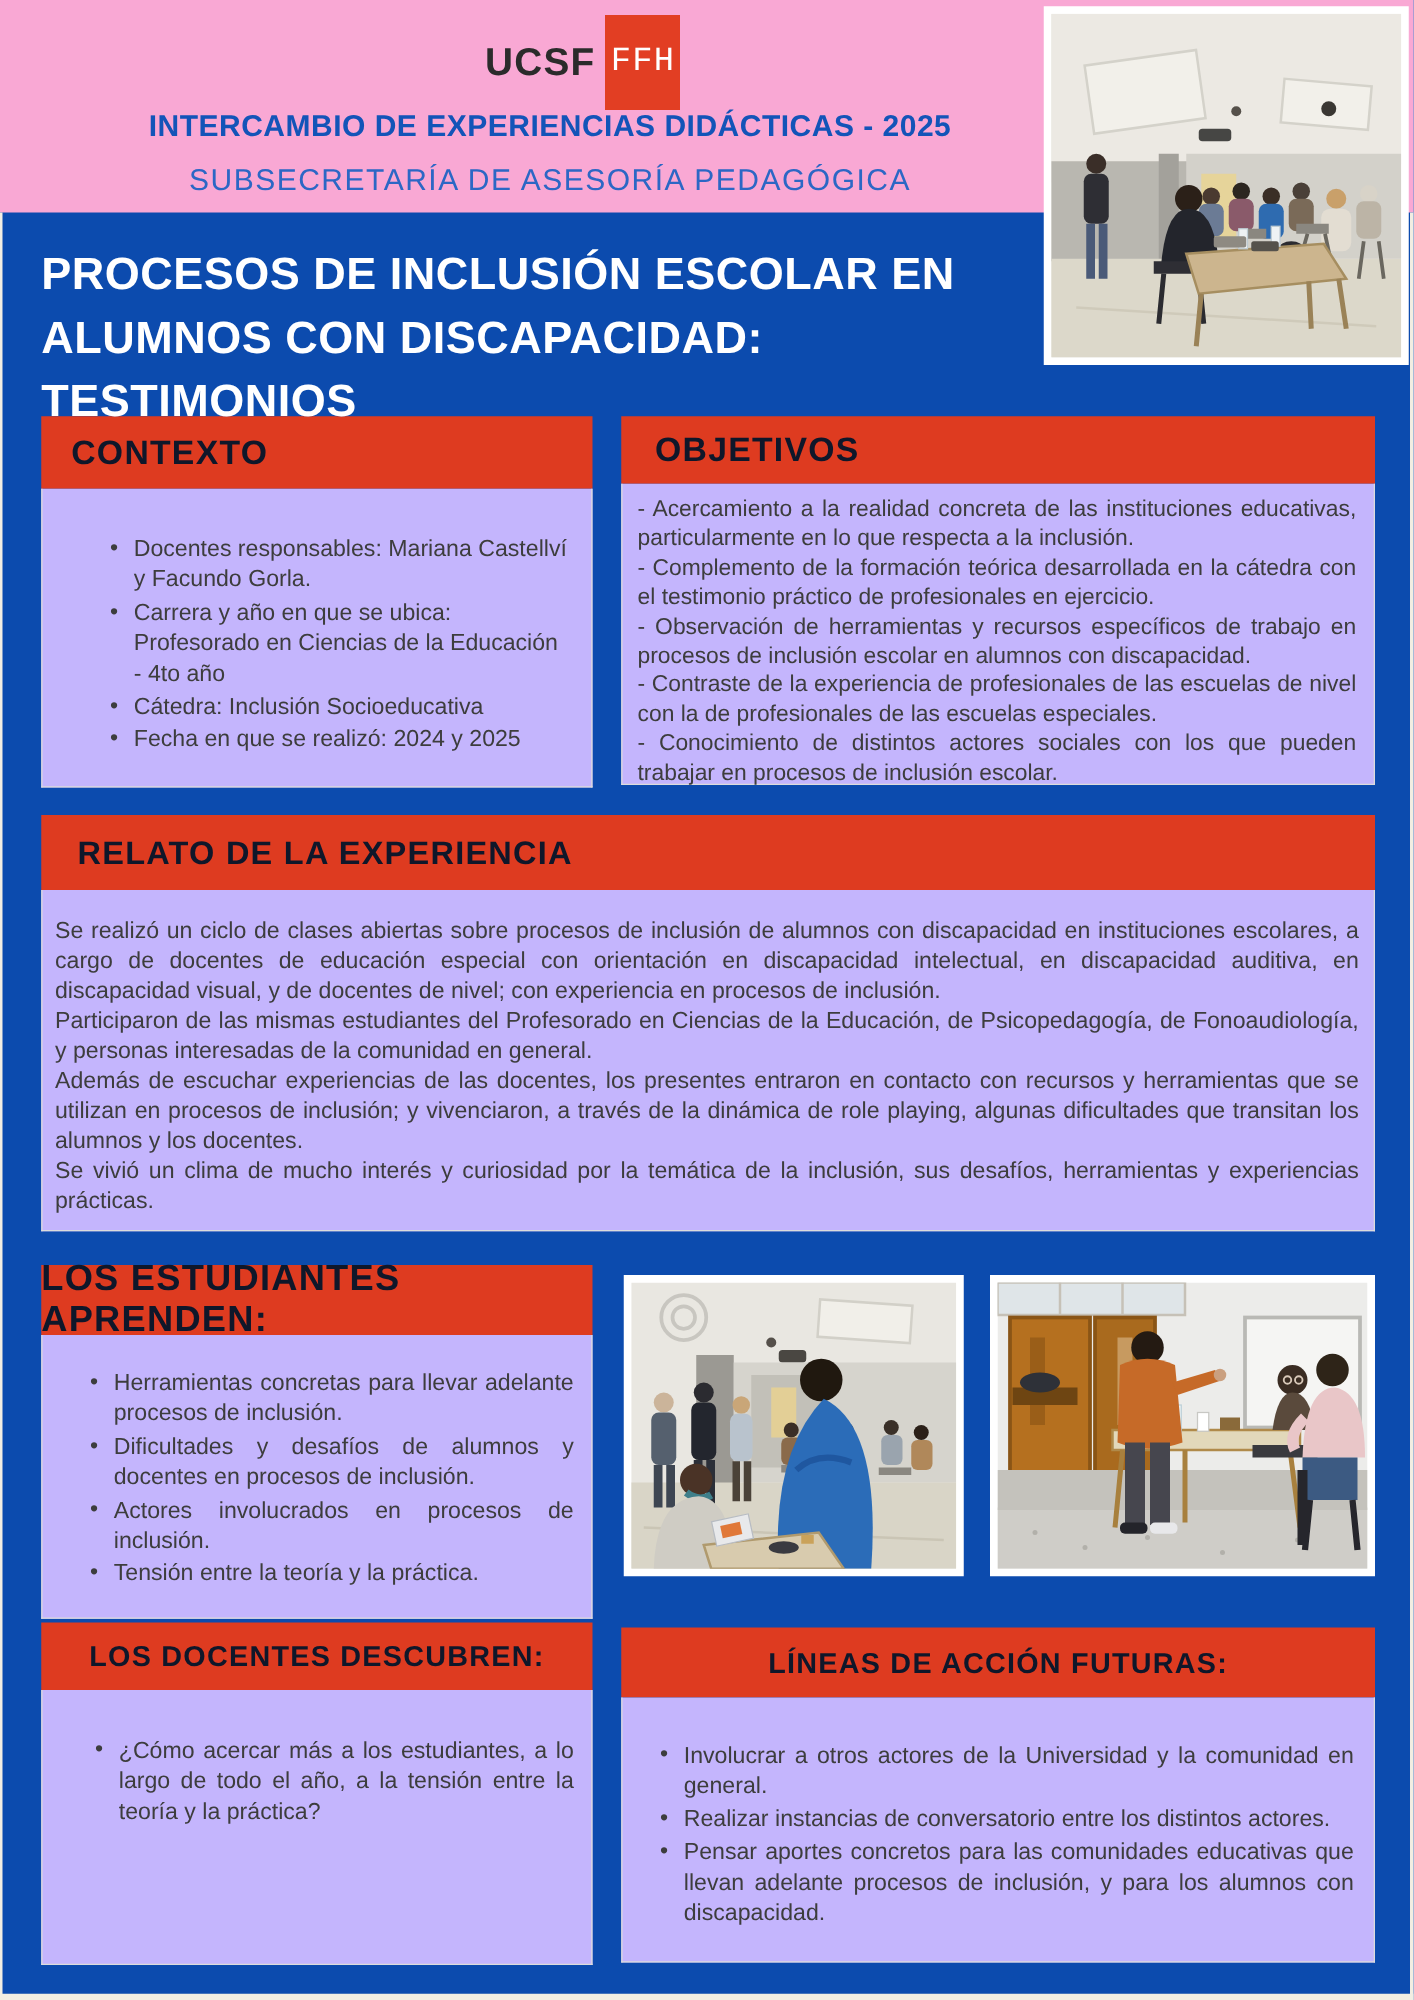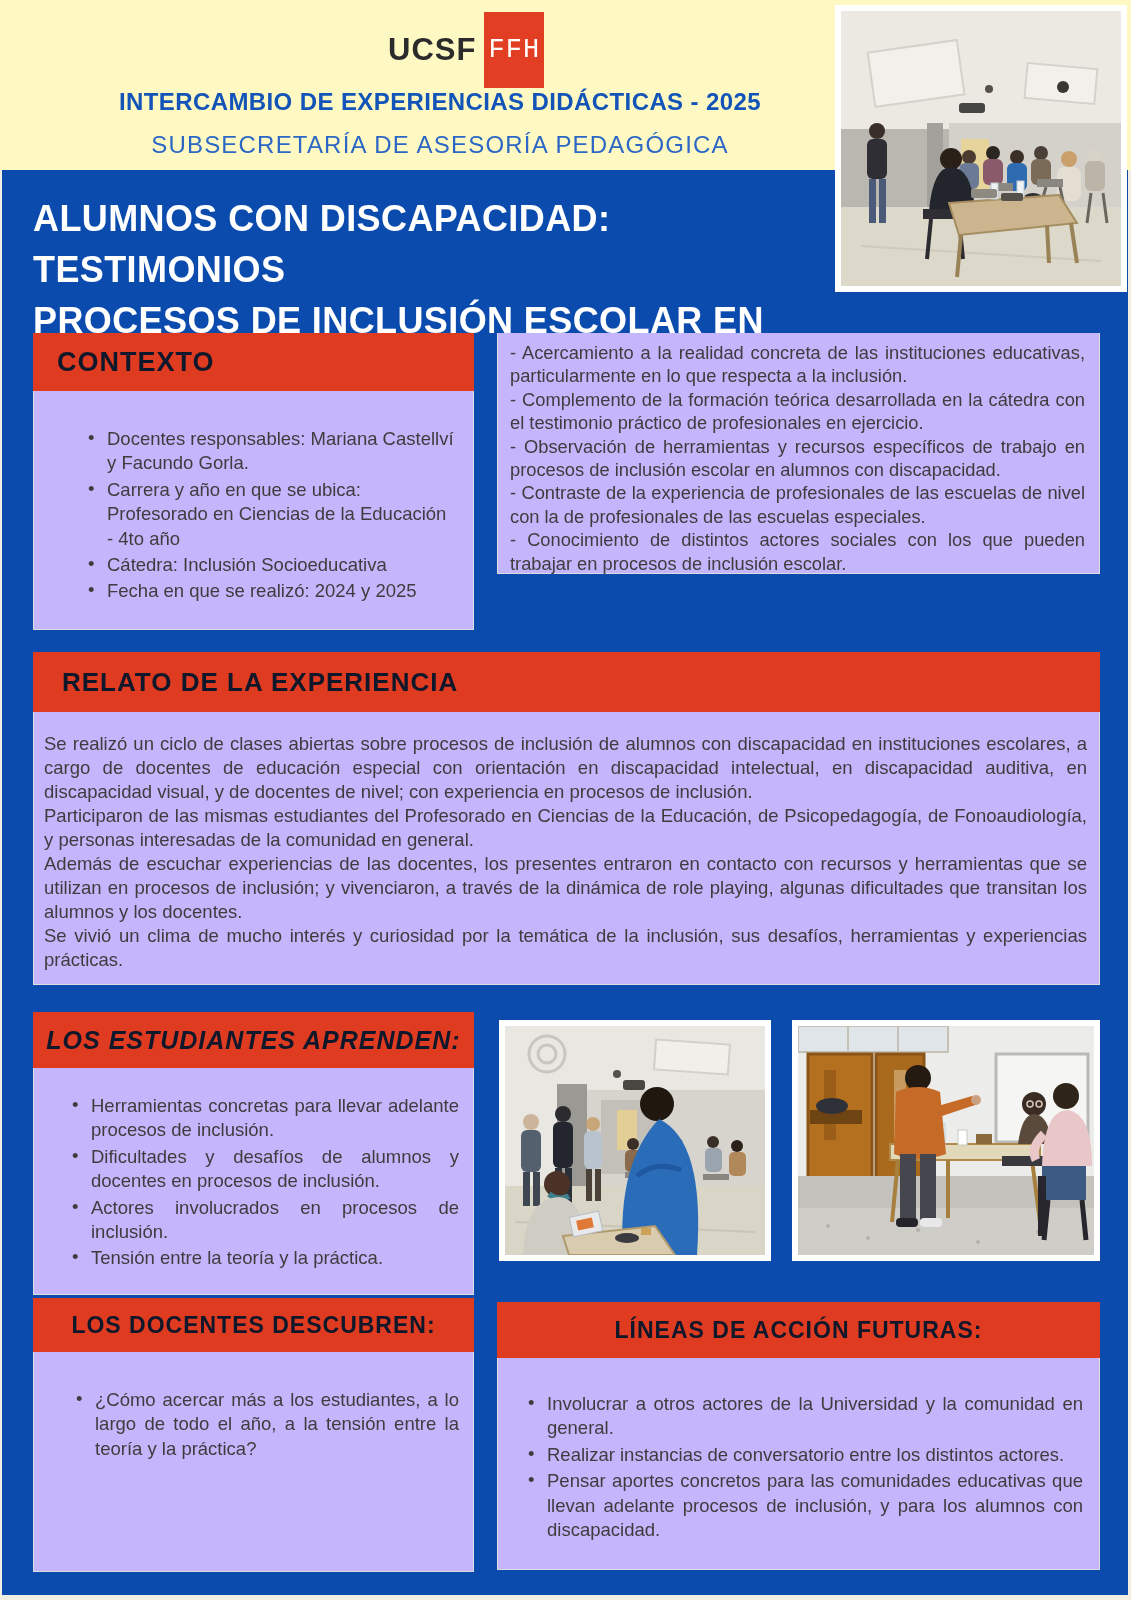--- a/index.html
+++ b/index.html
@@ -10,21 +10,21 @@
   }
   
   .edge { position:absolute; background:#f2eee3; z-index:50; }
   .edge-left  { left:0; top:170px; width:2px;  height:1430px; }
   .edge-right { right:0; top:170px; width:3px; height:1430px; }
   .edge-bottom{ left:0; bottom:0; width:100%;  height:5px; }
 
   
   .topband {
     position:absolute; left:0; top:0; width:100%; height:170px;
-    background:#fef9c3;
+    background:#f9a8d4;
   }
   .logo { position:absolute; left:388px; top:12px; display:flex; align-items:center; }
   .logo-ucsf {
     font-size:31px; font-weight:600; color:#2b2b2b; letter-spacing:1px; margin-right:8px;
   }
   .logo-ffh {
     width:60px; height:76px; background:#e23e23; color:#ffffff;
     display:flex; align-items:center; justify-content:center;
     font-size:27px; font-weight:400; letter-spacing:1px;font-family:Liberation Mono, monospace;
   }
@@ -70,21 +70,21 @@
 
   #objetivos { left:497px; top:333px; width:603px; }
   #objetivos .box-header { height:54px; font-size:27px; padding-left:27px; }
   #objetivos .box-body   { height:241px; padding:8px 14px 0 12px; text-align:justify; line-height:1.28; font-size:18.3px; }
 
   #relato { left:33px; top:652px; width:1067px; }
   #relato .box-header { height:60px; font-size:26px; padding-left:29px; }
   #relato .box-body   { height:273px; padding:20px 12px 0 10px; text-align:justify; line-height:1.3; }
 
   #estudiantes { left:33px; top:1012px; width:441px; }
-  #estudiantes .box-header { height:56px; font-size:25px;font-style:italic; }
+  #estudiantes .box-header { height:56px; font-size:29px; }
   #estudiantes .box-body   { height:227px; padding:26px 14px 0 0; text-align:justify; }
 
   #docentes { left:33px; top:1298px; width:441px; }
   #docentes .box-header { height:54px; font-size:23px; }
   #docentes .box-body   { height:220px; padding:36px 14px 0 0; text-align:justify; }
 
   #lineas { left:497px; top:1302px; width:603px;border-radius:11px; }
   #lineas .box-header { height:56px; font-size:23px; }
   #lineas .box-body   { height:212px; padding:34px 16px 0 0; text-align:justify; }
 
@@ -107,22 +107,22 @@
   <div class="topband">
     <div class="logo">
       <span class="logo-ucsf">UCSF</span>
       <span class="logo-ffh">FFH</span>
     </div>
     <div class="band-line1">INTERCAMBIO DE EXPERIENCIAS DIDÁCTICAS - 2025</div>
     <div class="band-line2">SUBSECRETARÍA DE ASESORÍA PEDAGÓGICA</div>
   </div>
 
   <div class="title">
+    <div>PROCESOS DE INCLUSIÓN ESCOLAR EN</div>
     <div>ALUMNOS CON DISCAPACIDAD: TESTIMONIOS</div>
-    <div>PROCESOS DE INCLUSIÓN ESCOLAR EN</div>
   </div>
 
   <div class="photo photo-top">
     <svg width="280" height="275" viewBox="0 0 280 275">
       <rect width="280" height="275" fill="#e8e6e0"></rect>
       <polygon points="0,0 280,0 280,120 0,135" fill="#ece9e3"></polygon>
       <rect x="30" y="35" width="90" height="55" fill="#f2f0ea" stroke="#d4d2ca" stroke-width="2" transform="rotate(-8 75 62)"></rect>
       <rect x="185" y="55" width="70" height="35" fill="#f2f0ea" stroke="#d4d2ca" stroke-width="2" transform="rotate(5 220 72)"></rect>
       <circle cx="148" cy="78" r="4" fill="#55504a"></circle>
       <circle cx="222" cy="76" r="6" fill="#3a3733"></circle>
@@ -179,20 +179,21 @@
       <ul class="blist">
         <li>Docentes responsables: Mariana Castellví y Facundo Gorla.</li>
         <li>Carrera y año en que se ubica: Profesorado en Ciencias de la Educación - 4to año</li>
         <li>Cátedra: Inclusión Socioeducativa</li>
         <li>Fecha en que se realizó: 2024 y 2025</li>
       </ul>
     </div>
   </div>
 
   <div class="box" id="objetivos">
+    <div class="box-header hdr-left">OBJETIVOS</div>
     <div class="box-body">
       <p class="obj-line">- Acercamiento a la realidad concreta de las instituciones educativas, particularmente en lo que respecta a la inclusión.</p>
       <p class="obj-line">- Complemento de la formación teórica desarrollada en la cátedra con el testimonio práctico de profesionales en ejercicio.</p>
       <p class="obj-line">- Observación de herramientas y recursos específicos de trabajo en procesos de inclusión escolar en alumnos con discapacidad.</p>
       <p class="obj-line">- Contraste de la experiencia de profesionales de las escuelas de nivel con la de profesionales de las escuelas especiales.</p>
       <p class="obj-line">- Conocimiento de distintos actores sociales con los que pueden trabajar en procesos de inclusión escolar.</p>
     </div>
   </div>
 
   <div class="box" id="relato">

